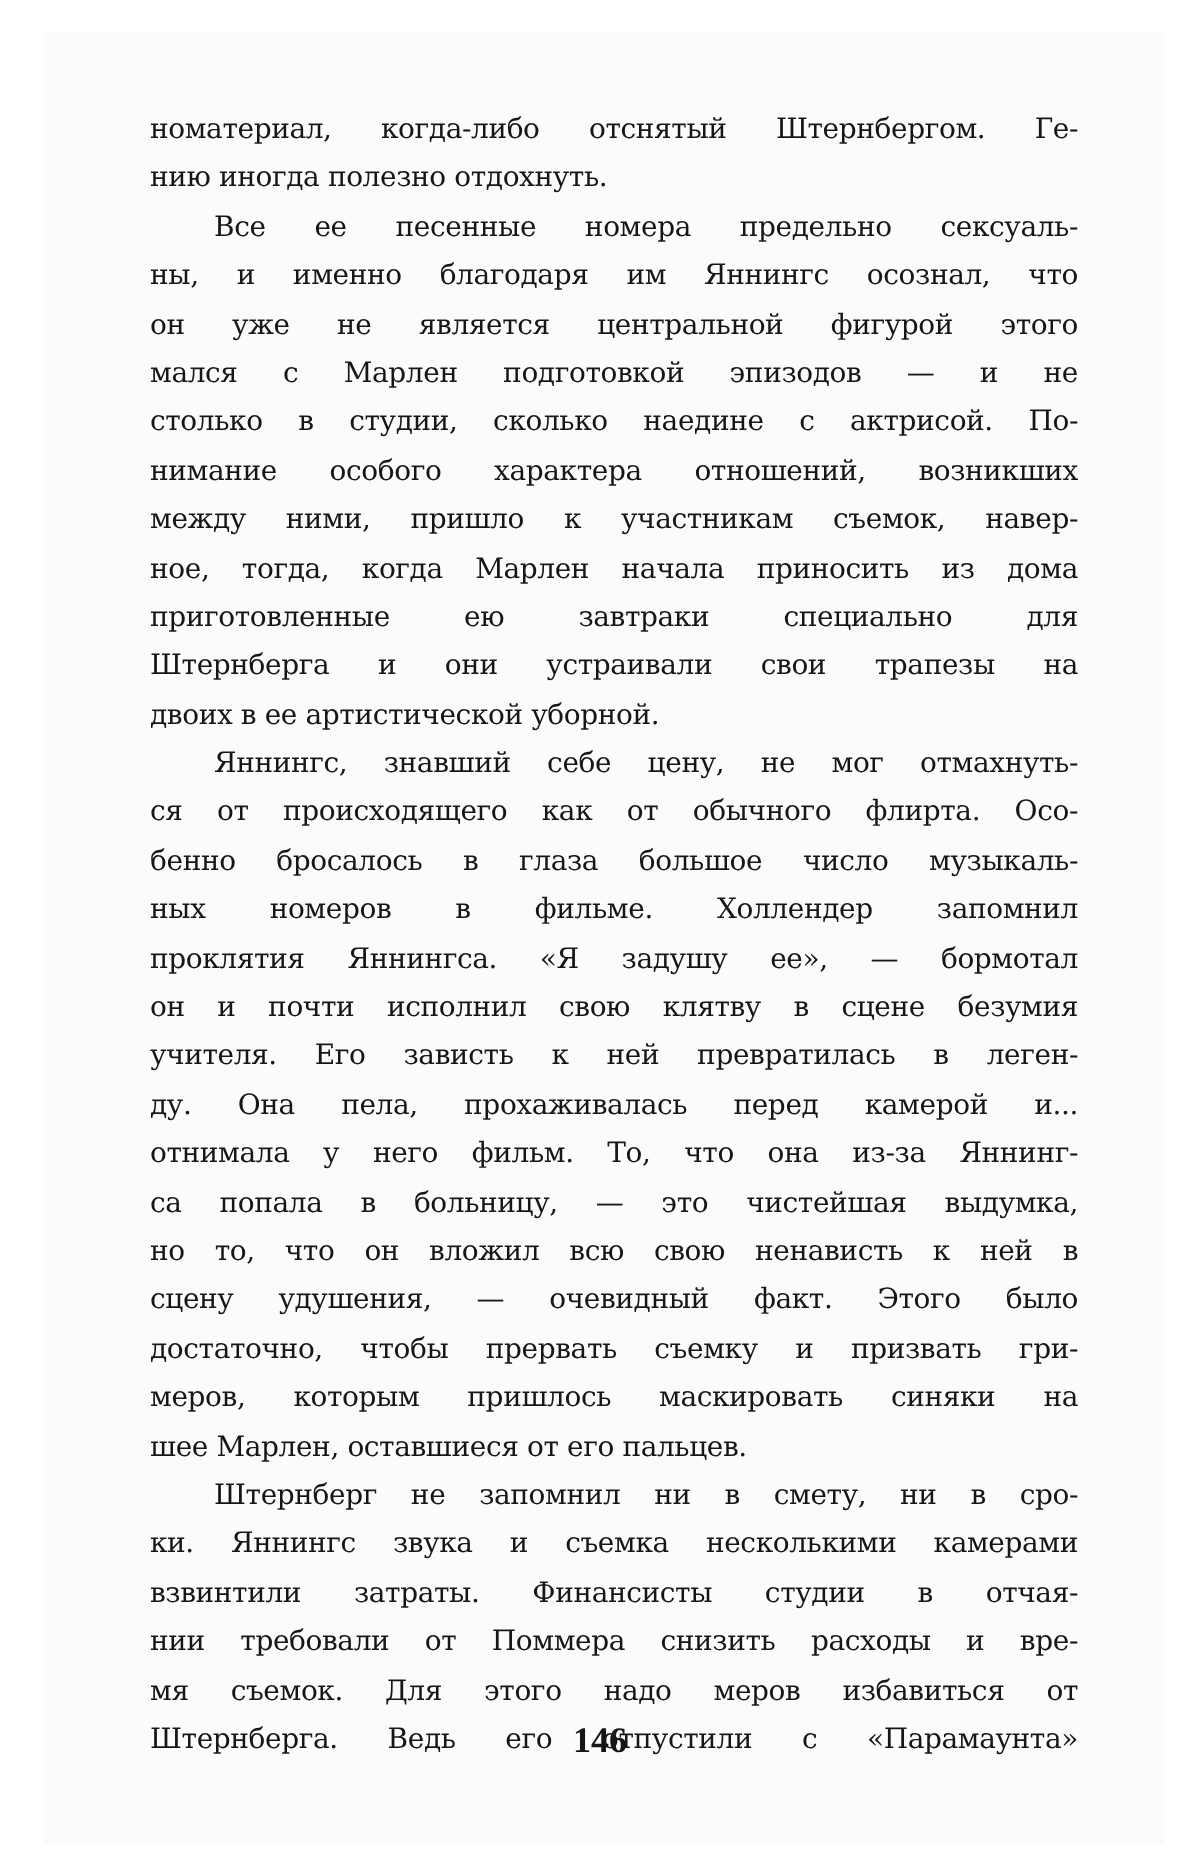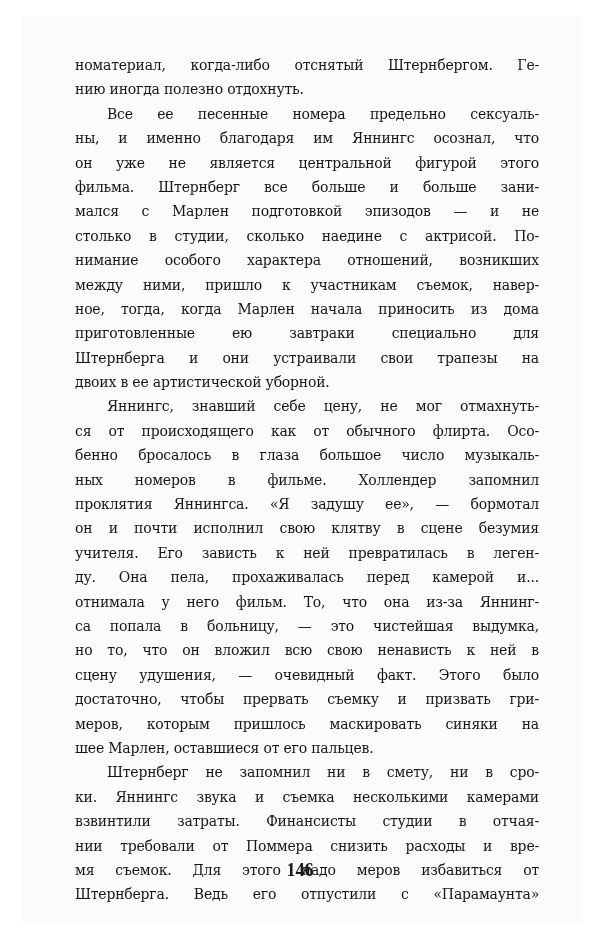--- a/index.html
+++ b/index.html
@@ -33,21 +33,20 @@
 <div class="page"></div>
 
 <div class="text">
 
   <span class="line">номатериал, когда-либо отснятый Штернбергом. Ге-</span>
   <span class="line last">нию иногда полезно отдохнуть.</span>
 
   <span class="line indent">Все ее песенные номера предельно сексуаль-</span>
   <span class="line">ны, и именно благодаря им Яннингс осознал, что</span>
   <span class="line">он уже не является центральной фигурой этого</span>
-  <span class="line">фильма. Штернберг все больше и больше зани-</span>
   <span class="line">мался с Марлен подготовкой эпизодов — и не</span>
   <span class="line">столько в студии, сколько наедине с актрисой. По-</span>
   <span class="line">нимание особого характера отношений, возникших</span>
   <span class="line">между ними, пришло к участникам съемок, навер-</span>
   <span class="line">ное, тогда, когда Марлен начала приносить из дома</span>
   <span class="line">приготовленные ею завтраки специально для</span>
   <span class="line">Штернберга и они устраивали свои трапезы на</span>
   <span class="line last">двоих в ее артистической уборной.</span>
 
   <span class="line indent">Яннингс, знавший себе цену, не мог отмахнуть-</span>

